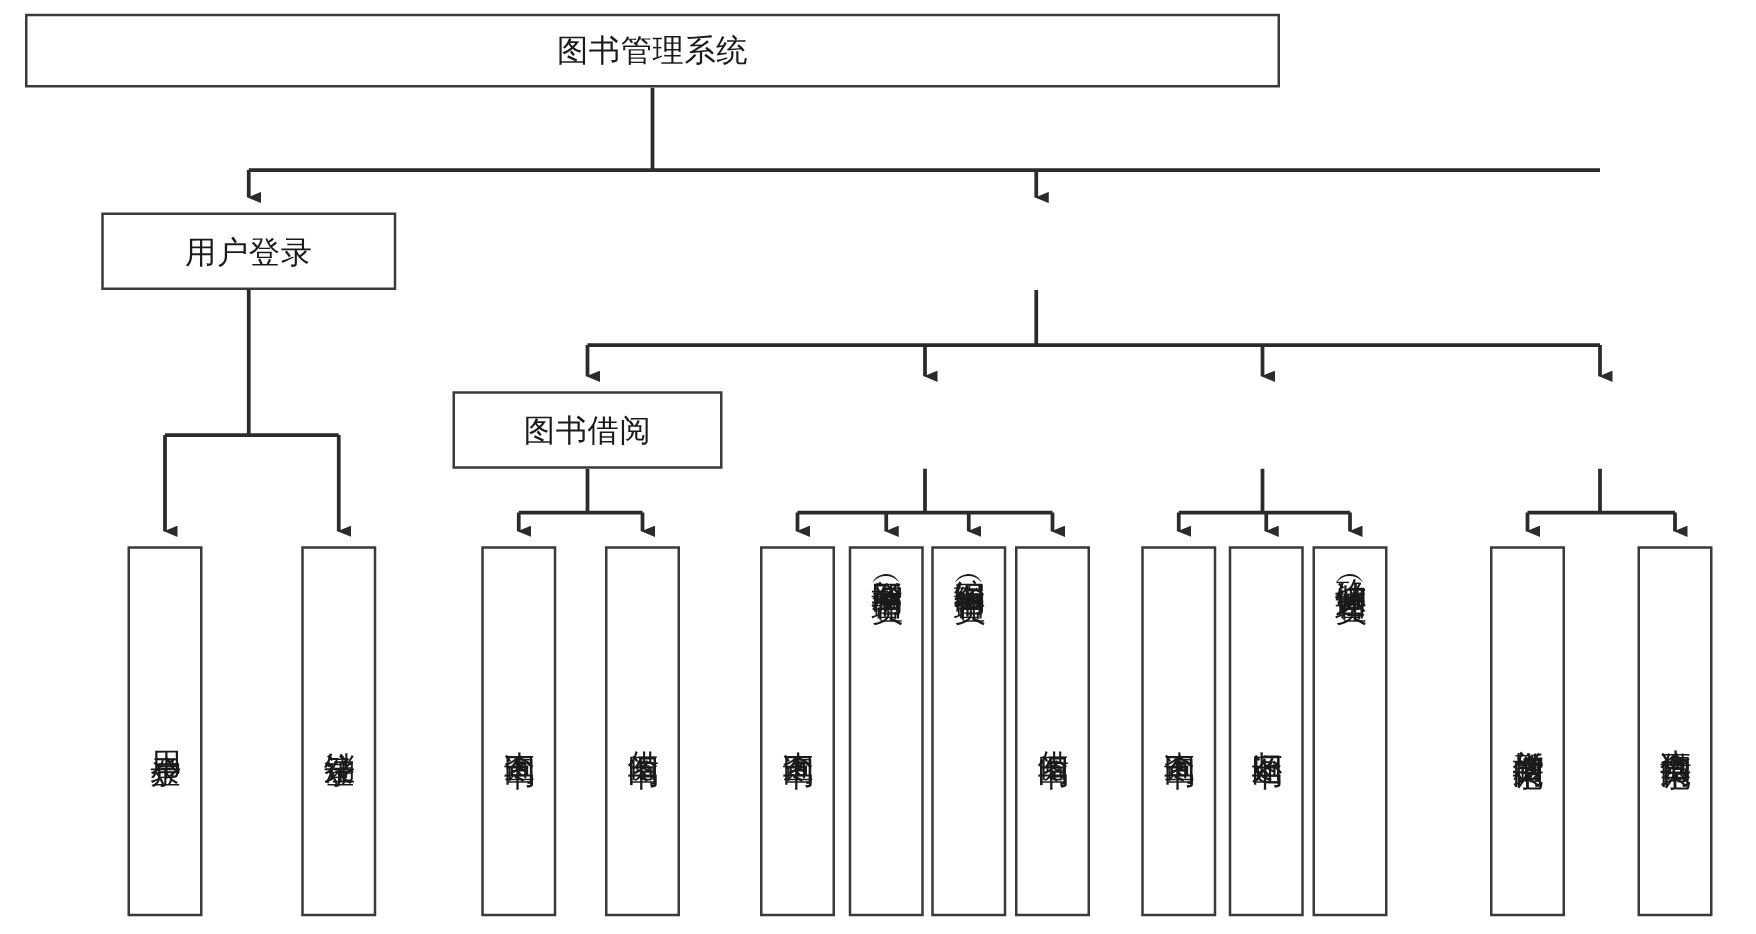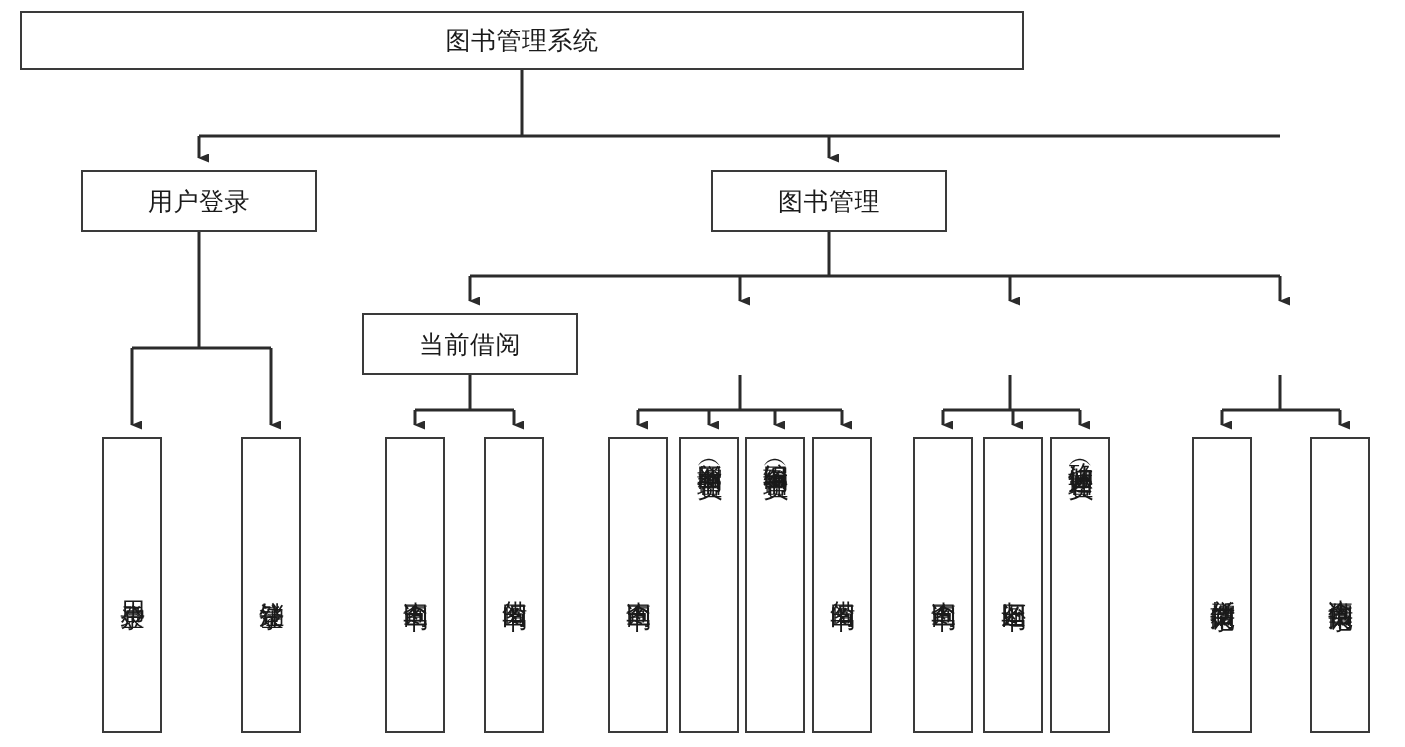--- a/index.html
+++ b/index.html
@@ -124,26 +124,23 @@
   </svg>
 
   <div class="node horiz" style="left:20px; top:11px; width:1004px; height:59px;">
     <span class="node-label">图书管理系统</span>
   </div>
 
   <div class="node horiz" style="left:81px; top:170px; width:236px; height:62px;">
     <span class="node-label">用户登录</span>
   </div>
 
-  <div class="node horiz" style="left:711px; top:170px; width:236px; height:62px;">
-    <span class="node-label">图书管理</span>
-  </div>
 
   <div class="node horiz" style="left:362px; top:313px; width:216px; height:62px;">
-    <span class="node-label">当前借阅</span>
+    <span class="node-label">图书借阅</span>
   </div>
 
 
 
 
   <div class="node vert centered" style="left:102px; top:437px; width:60px; height:296px;">
     <span class="node-label">用户登录</span>
   </div>
 
   <div class="node vert centered" style="left:241px; top:437px; width:60px; height:296px;">

